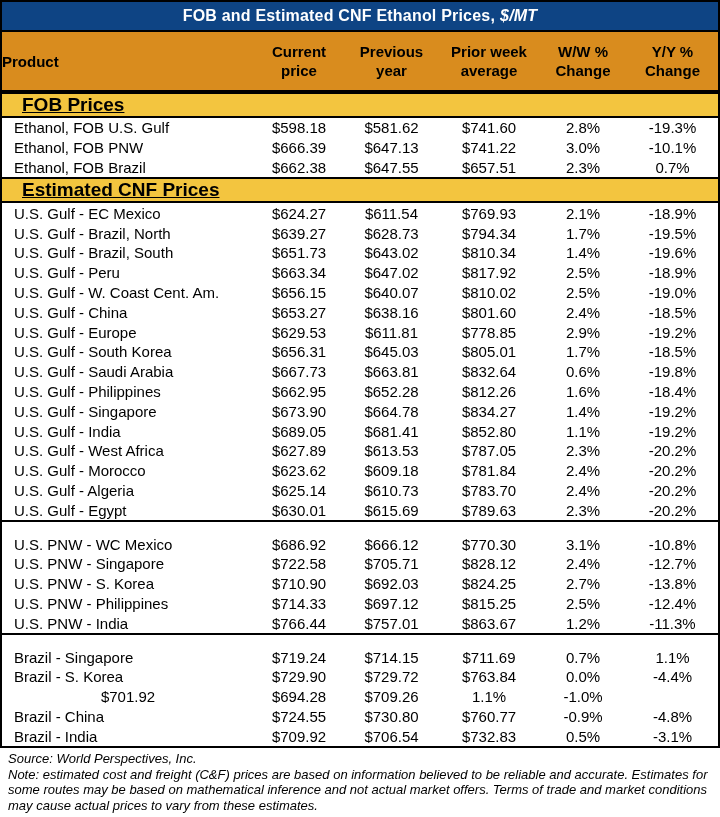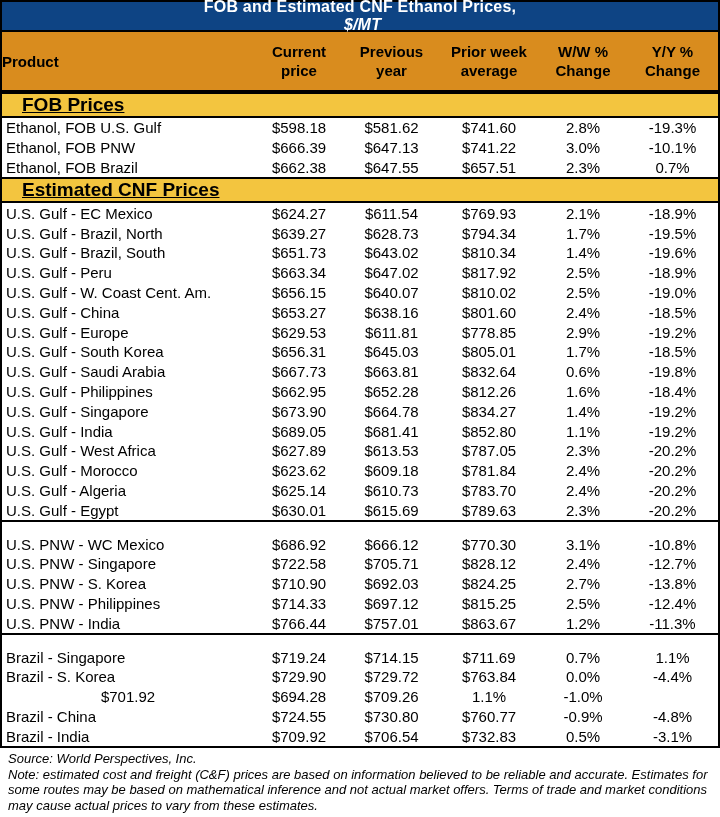--- a/index.html
+++ b/index.html
@@ -22,21 +22,20 @@
     height: 30px;
     background: var(--navy, #0e4484);
     border-bottom: 2px solid var(--border, #000);
     display: flex;
     align-items: center;
     justify-content: center;
     color: var(--title-text, #fff);
     font-size: 16px;
     font-weight: bold;
     letter-spacing: 0.2px;
-    flex-direction: column;
   }
   .title-bar .unit { font-style: italic; margin-left: 5px; }
   .grid-cols {
     display: grid;
     grid-template-columns: 252px 90px 95px 100px 88px 91px;
   }
   .col-header {
     height: 60px;
     background: var(--orange, #d98c1e);
     border-bottom: 2px solid var(--border, #000);
@@ -57,21 +56,21 @@
     padding-left: 20px;
     text-decoration: underline;
   }
   .band.bt { border-top: 2px solid var(--border, #000); height: 26px; }
   .row {
     height: 19.8px;
     align-items: center;
     font-size: 15px;
     background: var(--row-bg, #fff);
   }
-  .row .product { padding-left: 4px; white-space: nowrap; overflow: hidden; }
+  .row .product { padding-left: 12px; white-space: nowrap; overflow: hidden; }
   .row .val { text-align: center; }
   .gap {
     height: 14px;
     border-top: 2px solid var(--border, #000);
     background: var(--row-bg, #fff);
   }
   .footer {
     padding: 3px 0 0 8px;
     font-style: italic;
     font-size: 13px;

